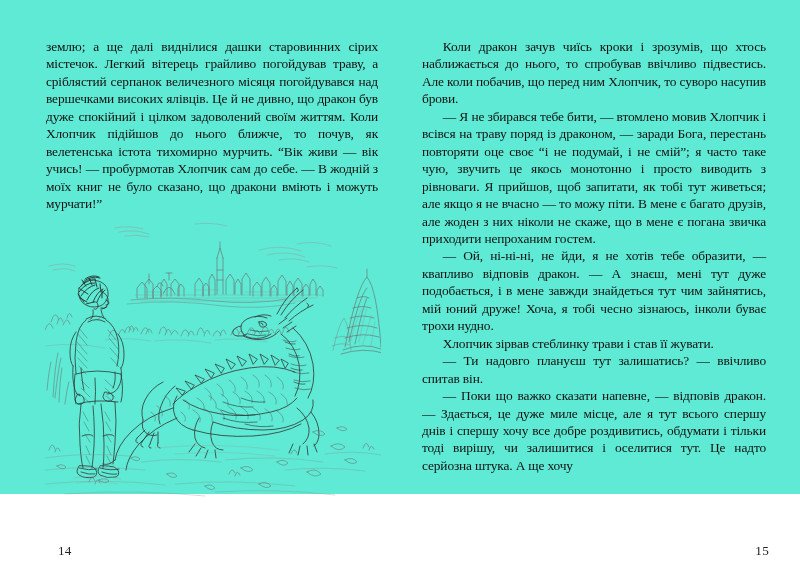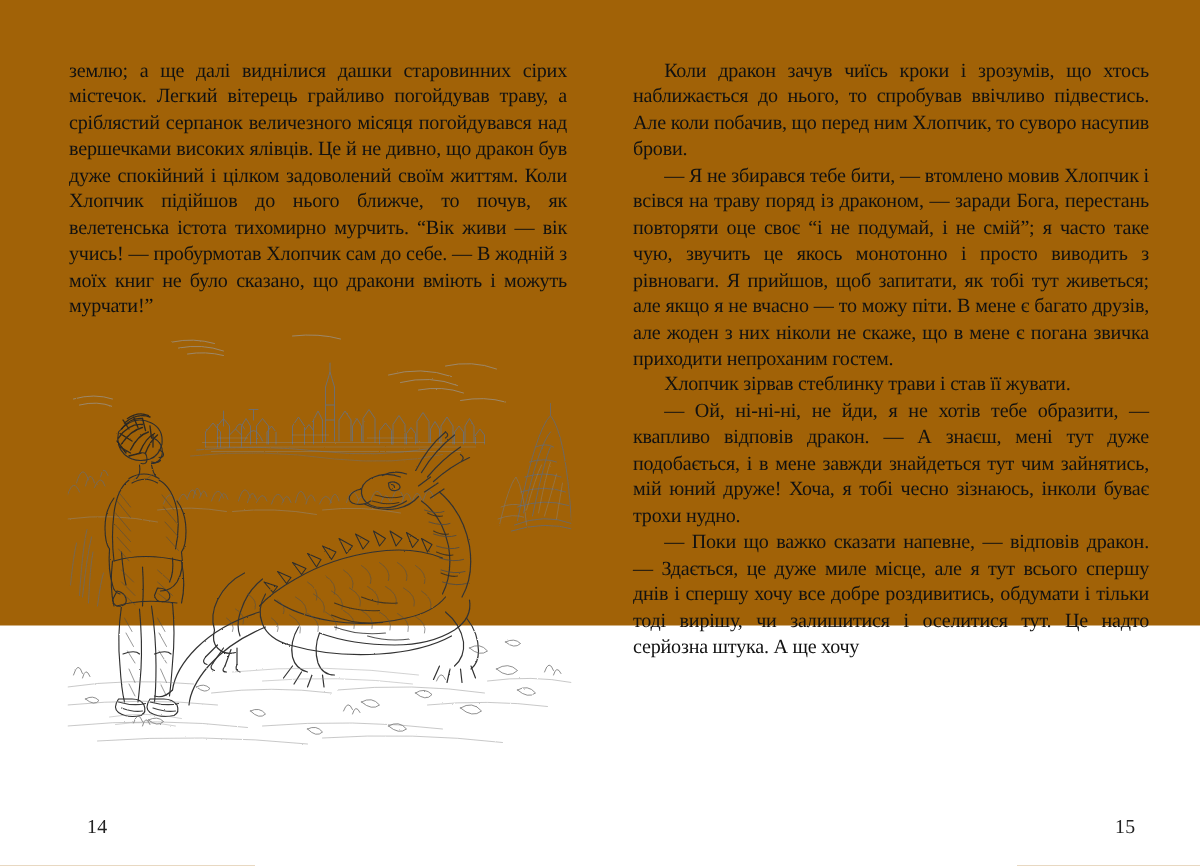--- a/index.html
+++ b/index.html
@@ -10,22 +10,22 @@
   body {
     width: 800px;
     height: 577px;
     overflow: hidden;
     font-family: "Liberation Serif", "DejaVu Serif", serif;
     color: #111111;
   }
   .book-spread {
     position: relative;
     width: 800px;
-    height: 417px;
-    background: #a16207;
+    height: 494px;
+    background: #5eead4;
     display: flex;
     box-sizing: border-box;
   }
   .page {
     position: relative;
     width: 400px;
     height: 577px;
     box-sizing: border-box;
   }
   .page-left {
@@ -54,21 +54,21 @@
     position: absolute;
     bottom: 18px;
     font-size: 13.2px;
     color: #222222;
     letter-spacing: 0.02em;
   }
   .page-left .page-number {
     left: 58px;
   }
   .page-right .page-number {
-    right: 43px;
+    right: 31px;
   }
 
   
   .illustration {
     position: relative;
     width: 336px;
     height: 278px;
     margin: 9px 0 0 -1px;
     overflow: hidden;
   }
@@ -438,21 +438,22 @@
     </div>
 
     <div class="page-number">14</div>
   </div>
 
   <div class="page page-right">
 
     <div class="body-text">
       <p>Коли дракон зачув чиїсь кроки і зрозумів, що хтось наближається до нього, то спробував ввічливо підвестись. Але коли побачив, що перед ним Хлопчик, то суворо насупив брови.</p>
       <p>— Я не збирався тебе бити, — втомлено мовив Хлопчик і всівся на траву поряд із драконом, — заради Бога, перестань повторяти оце своє “і не подумай, і не смій”; я часто таке чую, звучить це якось монотонно і просто виводить з рівноваги. Я прийшов, щоб запитати, як тобі тут живеться; але якщо я не вчасно — то можу піти. В мене є багато друзів, але жоден з них ніколи не скаже, що в мене є погана звичка приходити непроханим гостем.</p>
+      <p>— Ой, ні-ні-ні, не йди, я не хотів тебе образити, — квапливо відповів дракон. — А знаєш, мені тут дуже подобається, і в мене завжди знайдеться тут чим зайнятись, мій юний друже! Хоча, я тобі чесно зізнаюсь, інколи буває трохи нудно.</p>
       <p>Хлопчик зірвав стеблинку трави і став її жувати.</p>
-      <p>— Ой, ні-ні-ні, не йди, я не хотів тебе образити, — квапливо відповів дракон. — А знаєш, мені тут дуже подобається, і в мене завжди знайдеться тут чим зайнятись, мій юний друже! Хоча, я тобі чесно зізнаюсь, інколи буває трохи нудно.</p>
+      <p>— Ти надовго плануєш тут залишатись? — ввічливо спитав він.</p>
       <p>— Поки що важко сказати напевне, — відповів дракон. — Здається, це дуже миле місце, але я тут всього спершу днів і спершу хочу все добре роздивитись, обдумати і тільки тоді вирішу, чи залишитися і оселитися тут. Це надто серйозна штука. А ще хочу</p>
     </div>
 
     <div class="page-number">15</div>
   </div>
 
 </div>
 
 </body></html>

